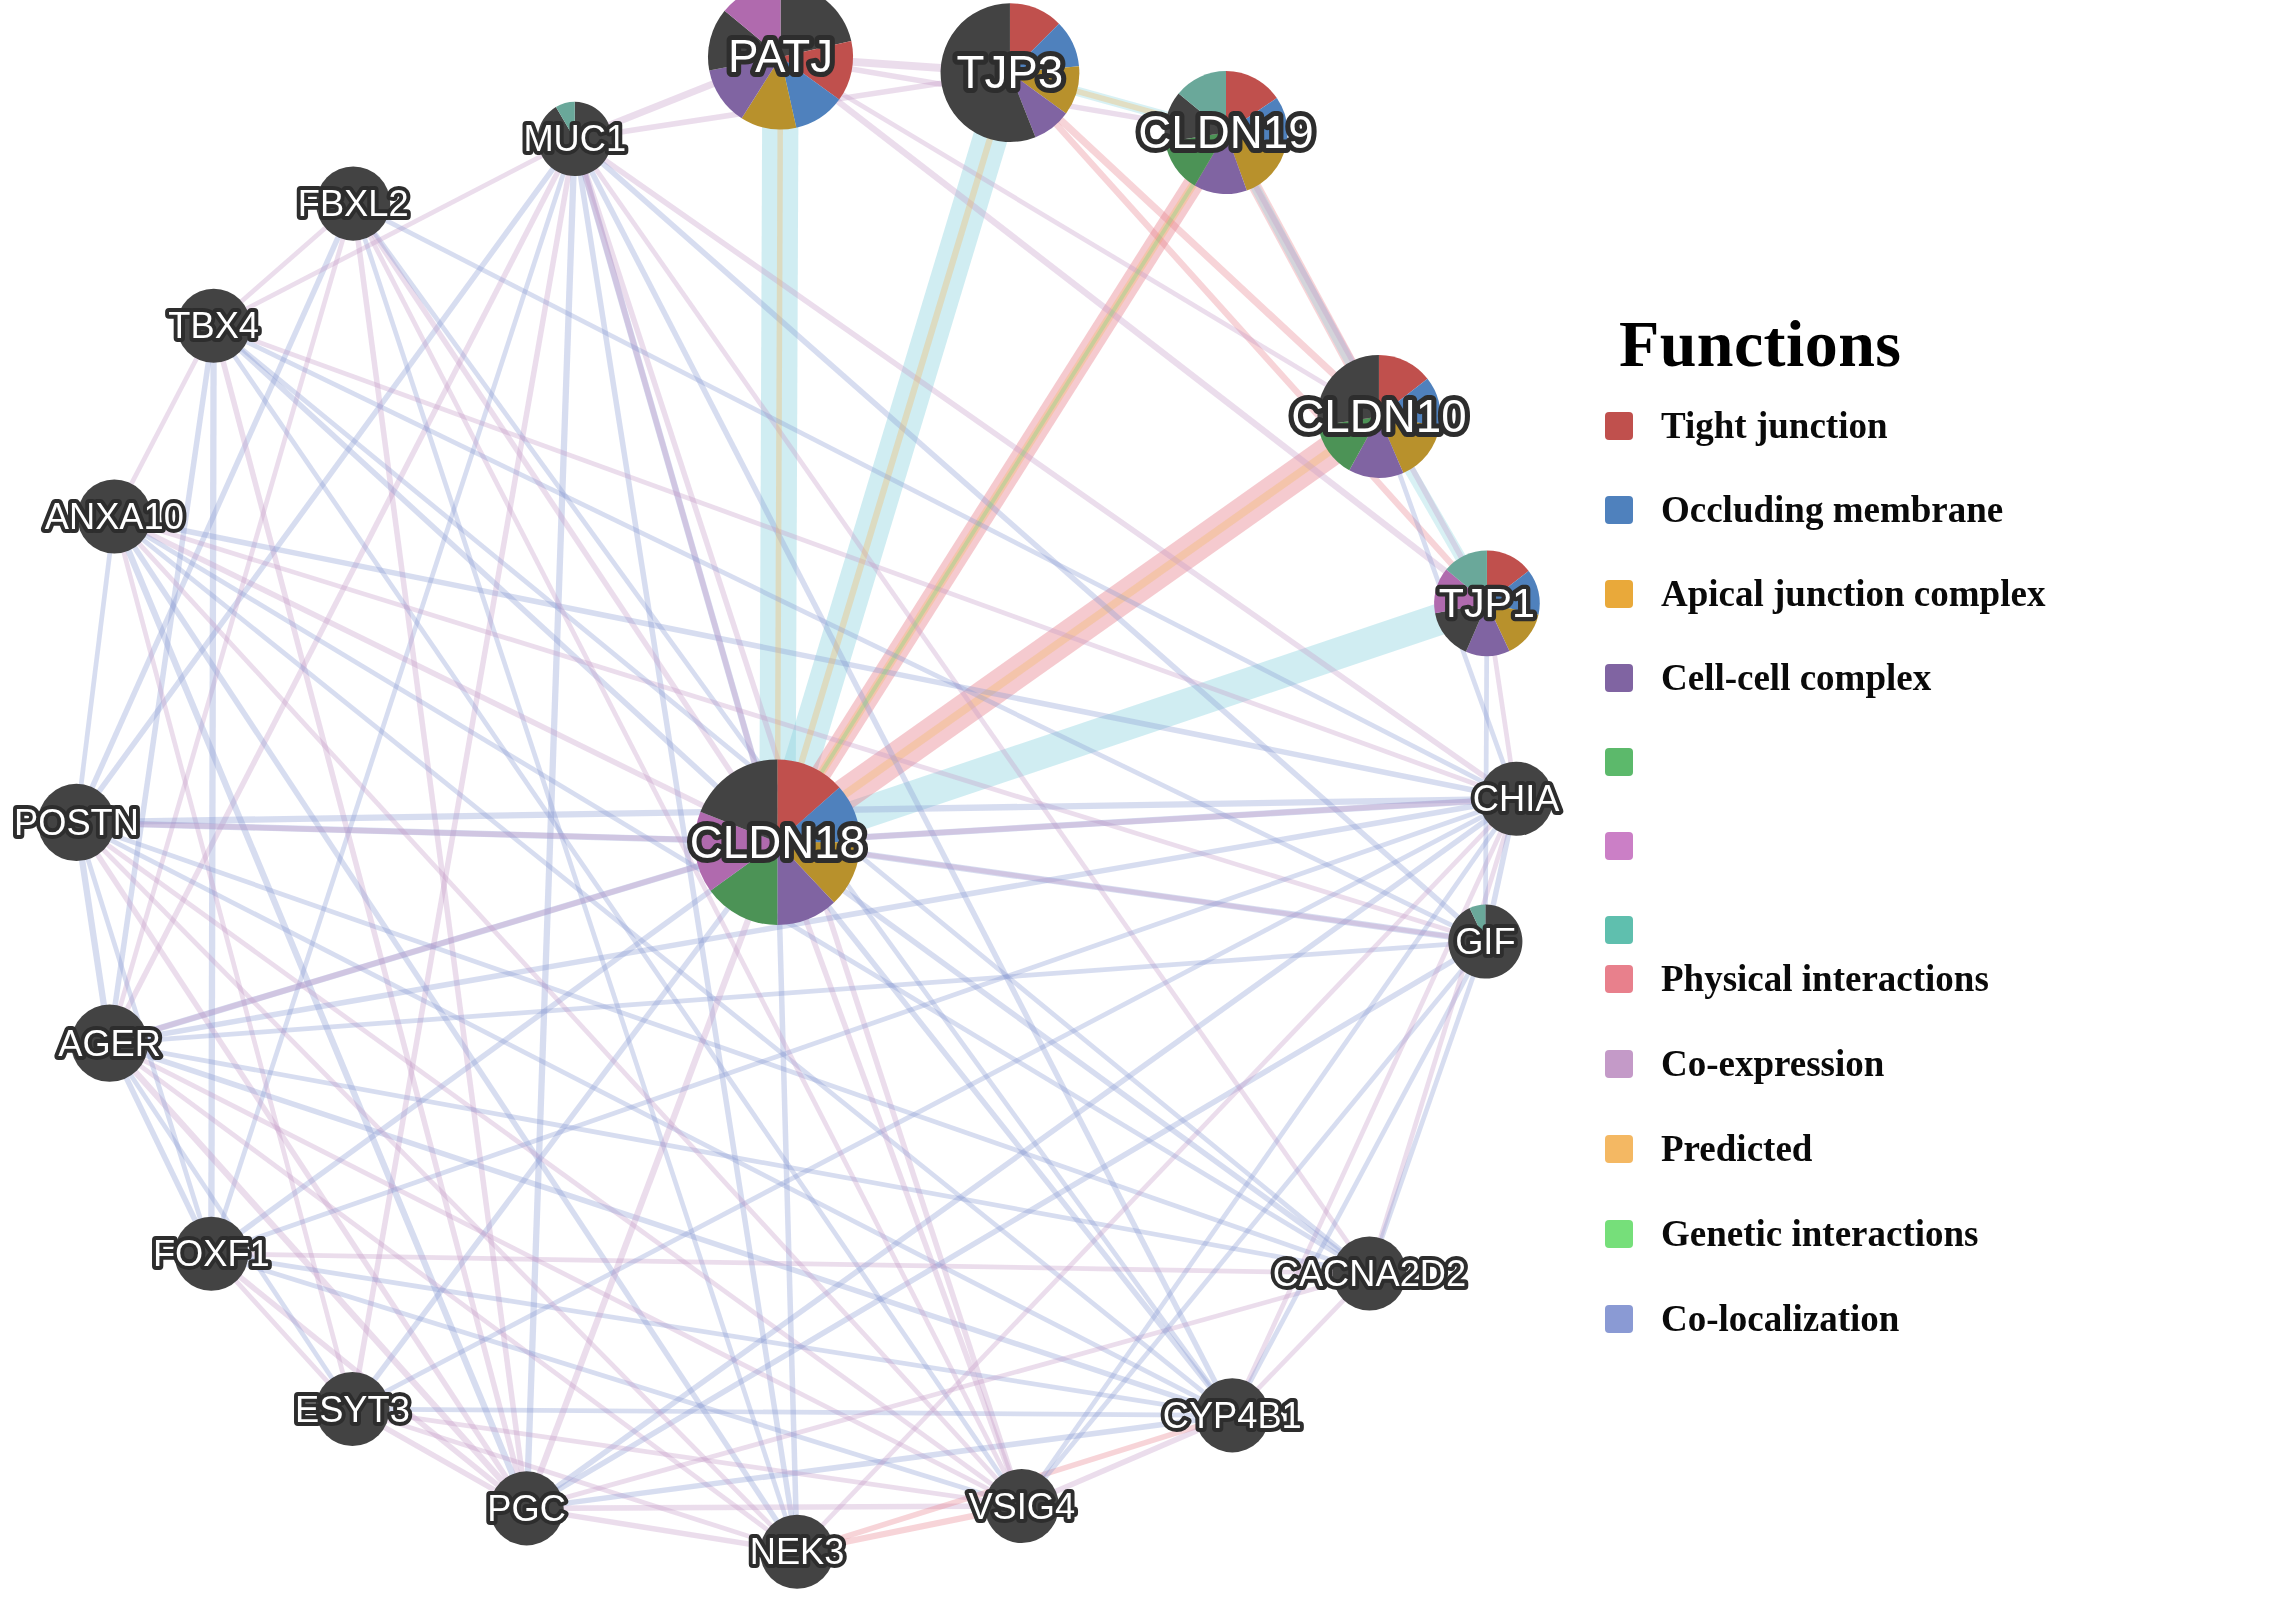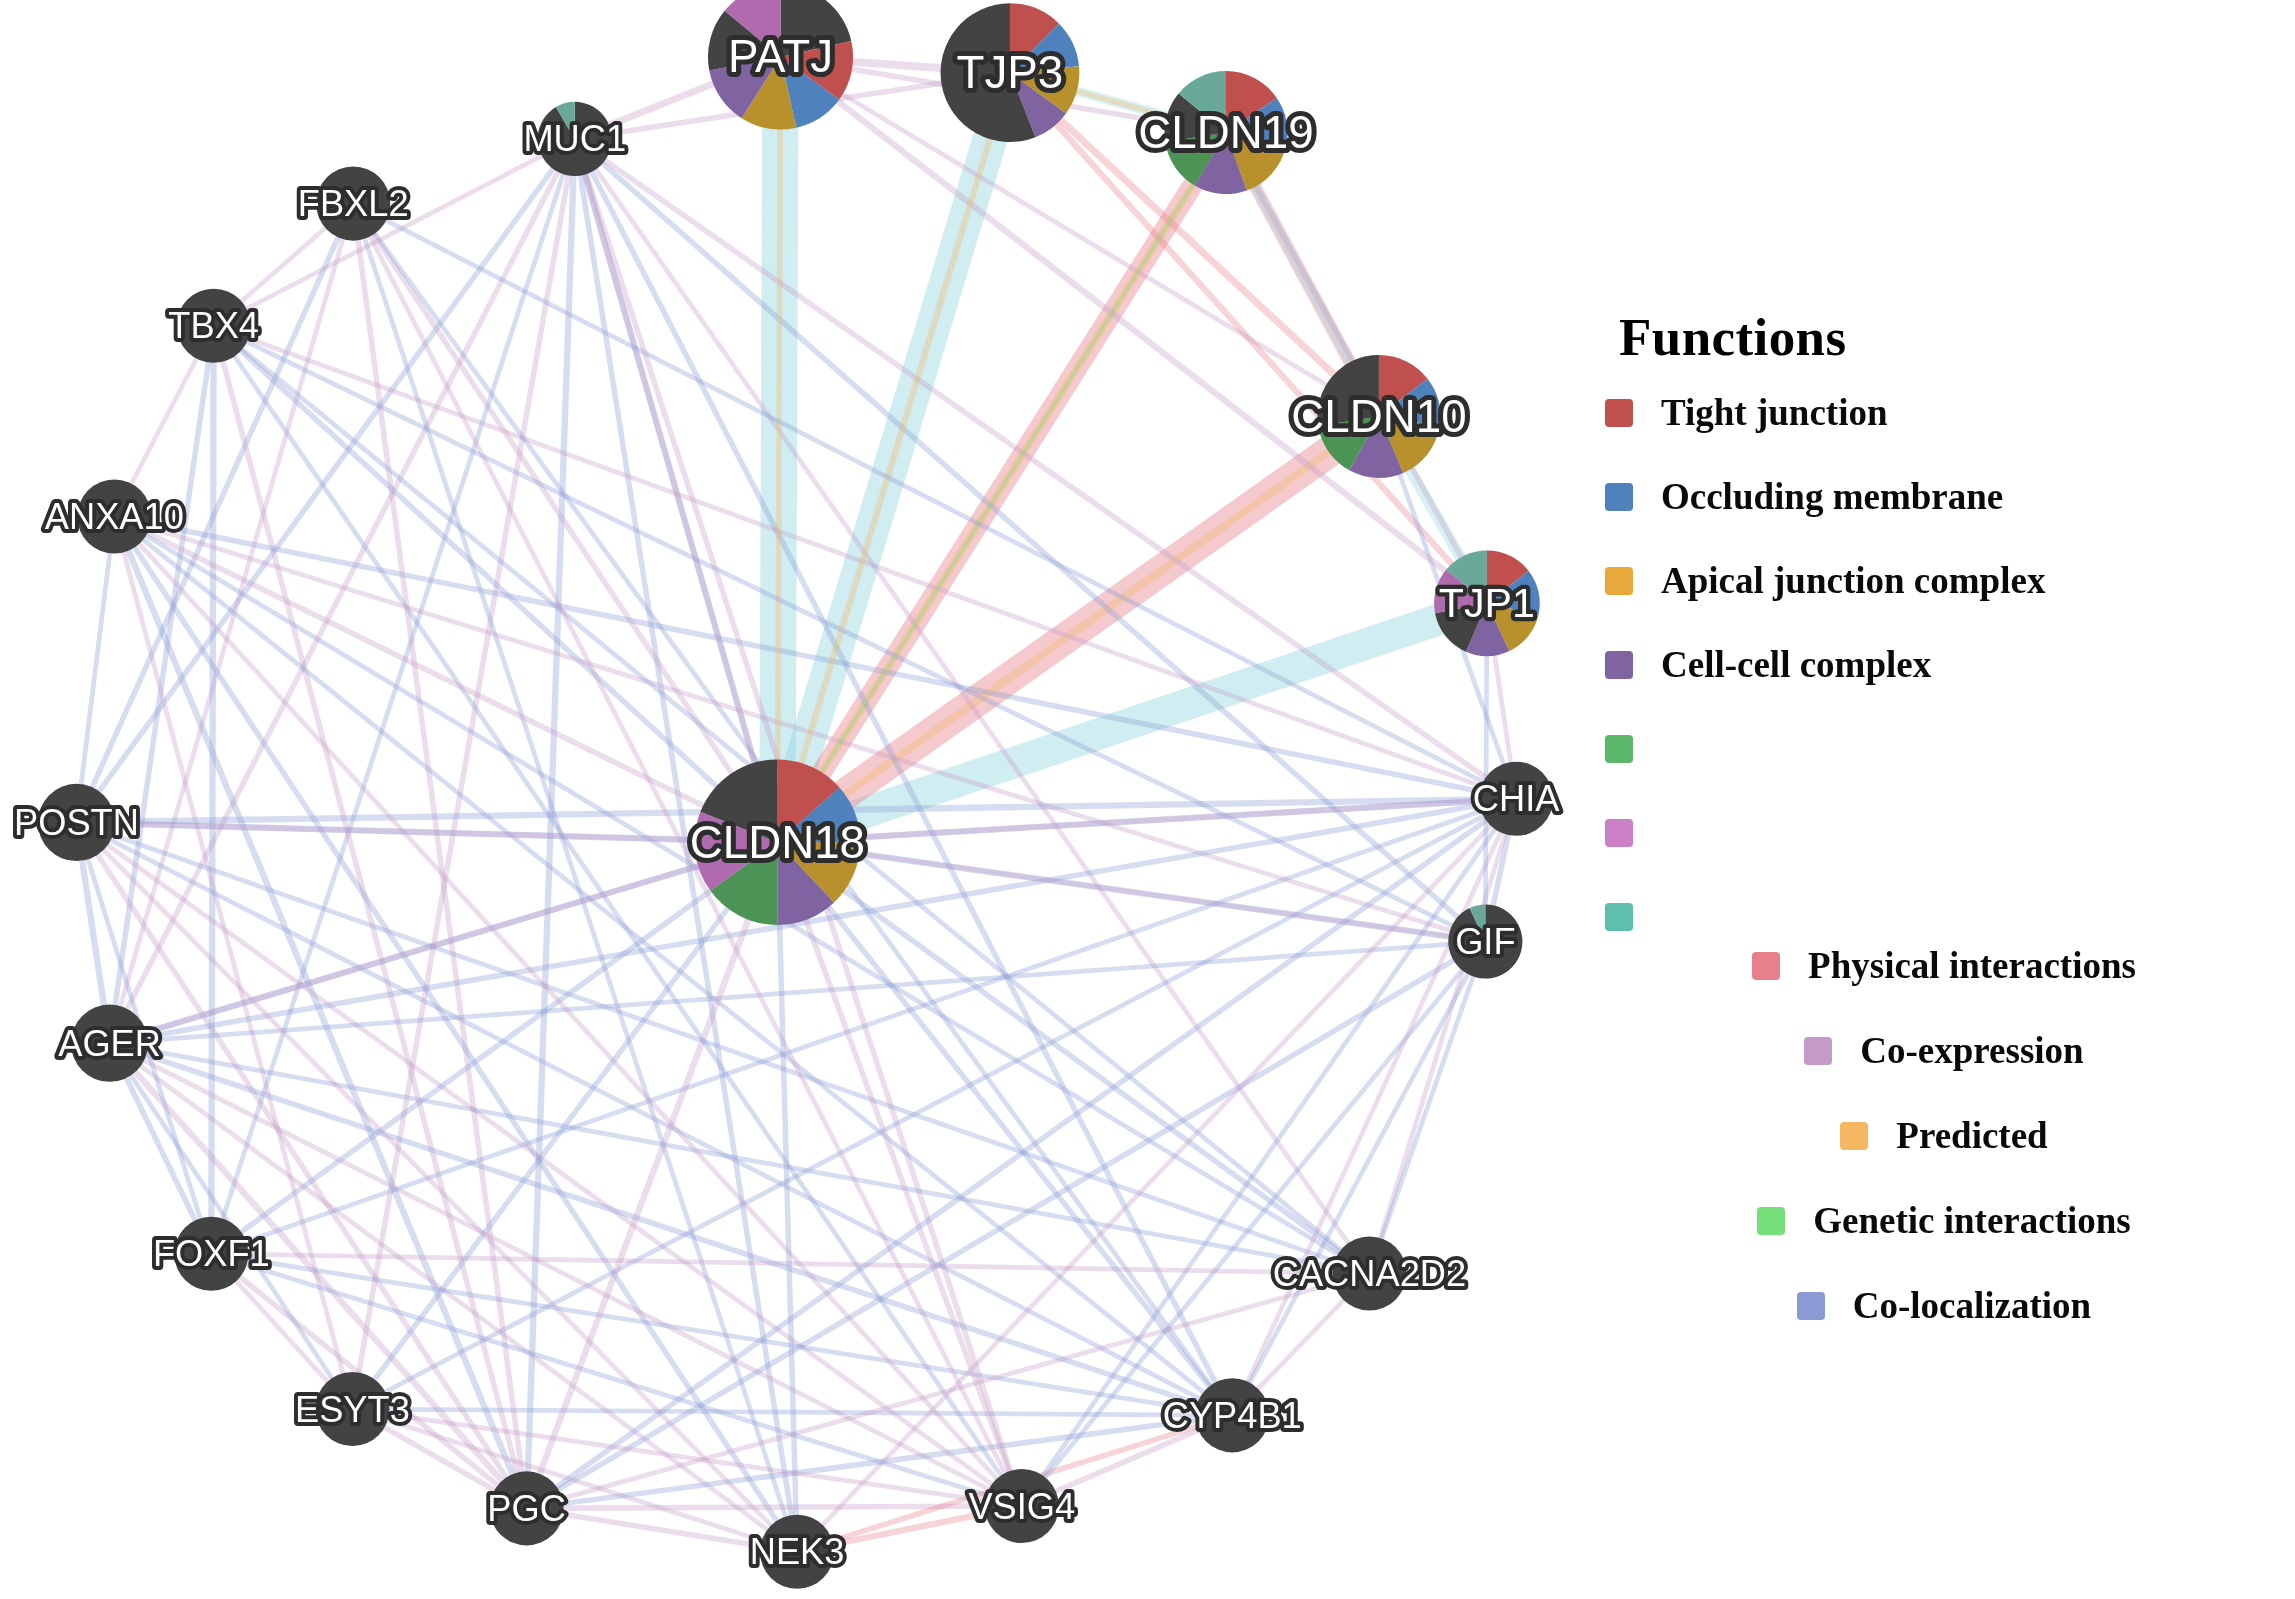--- a/index.html
+++ b/index.html
@@ -25,21 +25,21 @@
   
   #legend {
     position: absolute;
     left: 1605px;
     top: 311px;
     width: 678px;
   }
   .legend-title {
     font-family: "Liberation Serif", serif;
     font-weight: bold;
-    font-size: 53px;
+    font-size: 66px;
     color: #000;
     line-height: 1.0;
     margin: 0 0 24px 14px;
     letter-spacing: 0.4px;
   }
   .legend-title.networks { margin-top: 55px; margin-bottom: 27px; }
   .legend-row {
     display: flex;
     align-items: center;
     height: 49px;
@@ -53,21 +53,21 @@
     margin-right: 28px;
   }
   .legend-label {
     font-family: "Liberation Serif", serif;
     font-weight: bold;
     font-size: 37px;
     color: #0a0a0a;
     white-space: nowrap;
     line-height: 1;
   }
-  #networks-legend .legend-row { margin-bottom: 36px; justify-content: center; }
+  #networks-legend .legend-row { margin-bottom: 36px; }
 </style>
 </head>
 <body>
 
 <div id="stage">
 
   <svg id="network-svg" viewBox="0 0 2070 2029">
     <g id="edges-layer">
         <line x1="986" y1="1068" x2="990" y2="72" stroke="#8ed5e0" stroke-width="46" stroke-opacity="0.42" stroke-linecap="butt"></line>
         <line x1="986" y1="1068" x2="1281" y2="92" stroke="#8ed5e0" stroke-width="44" stroke-opacity="0.42" stroke-linecap="butt"></line>

